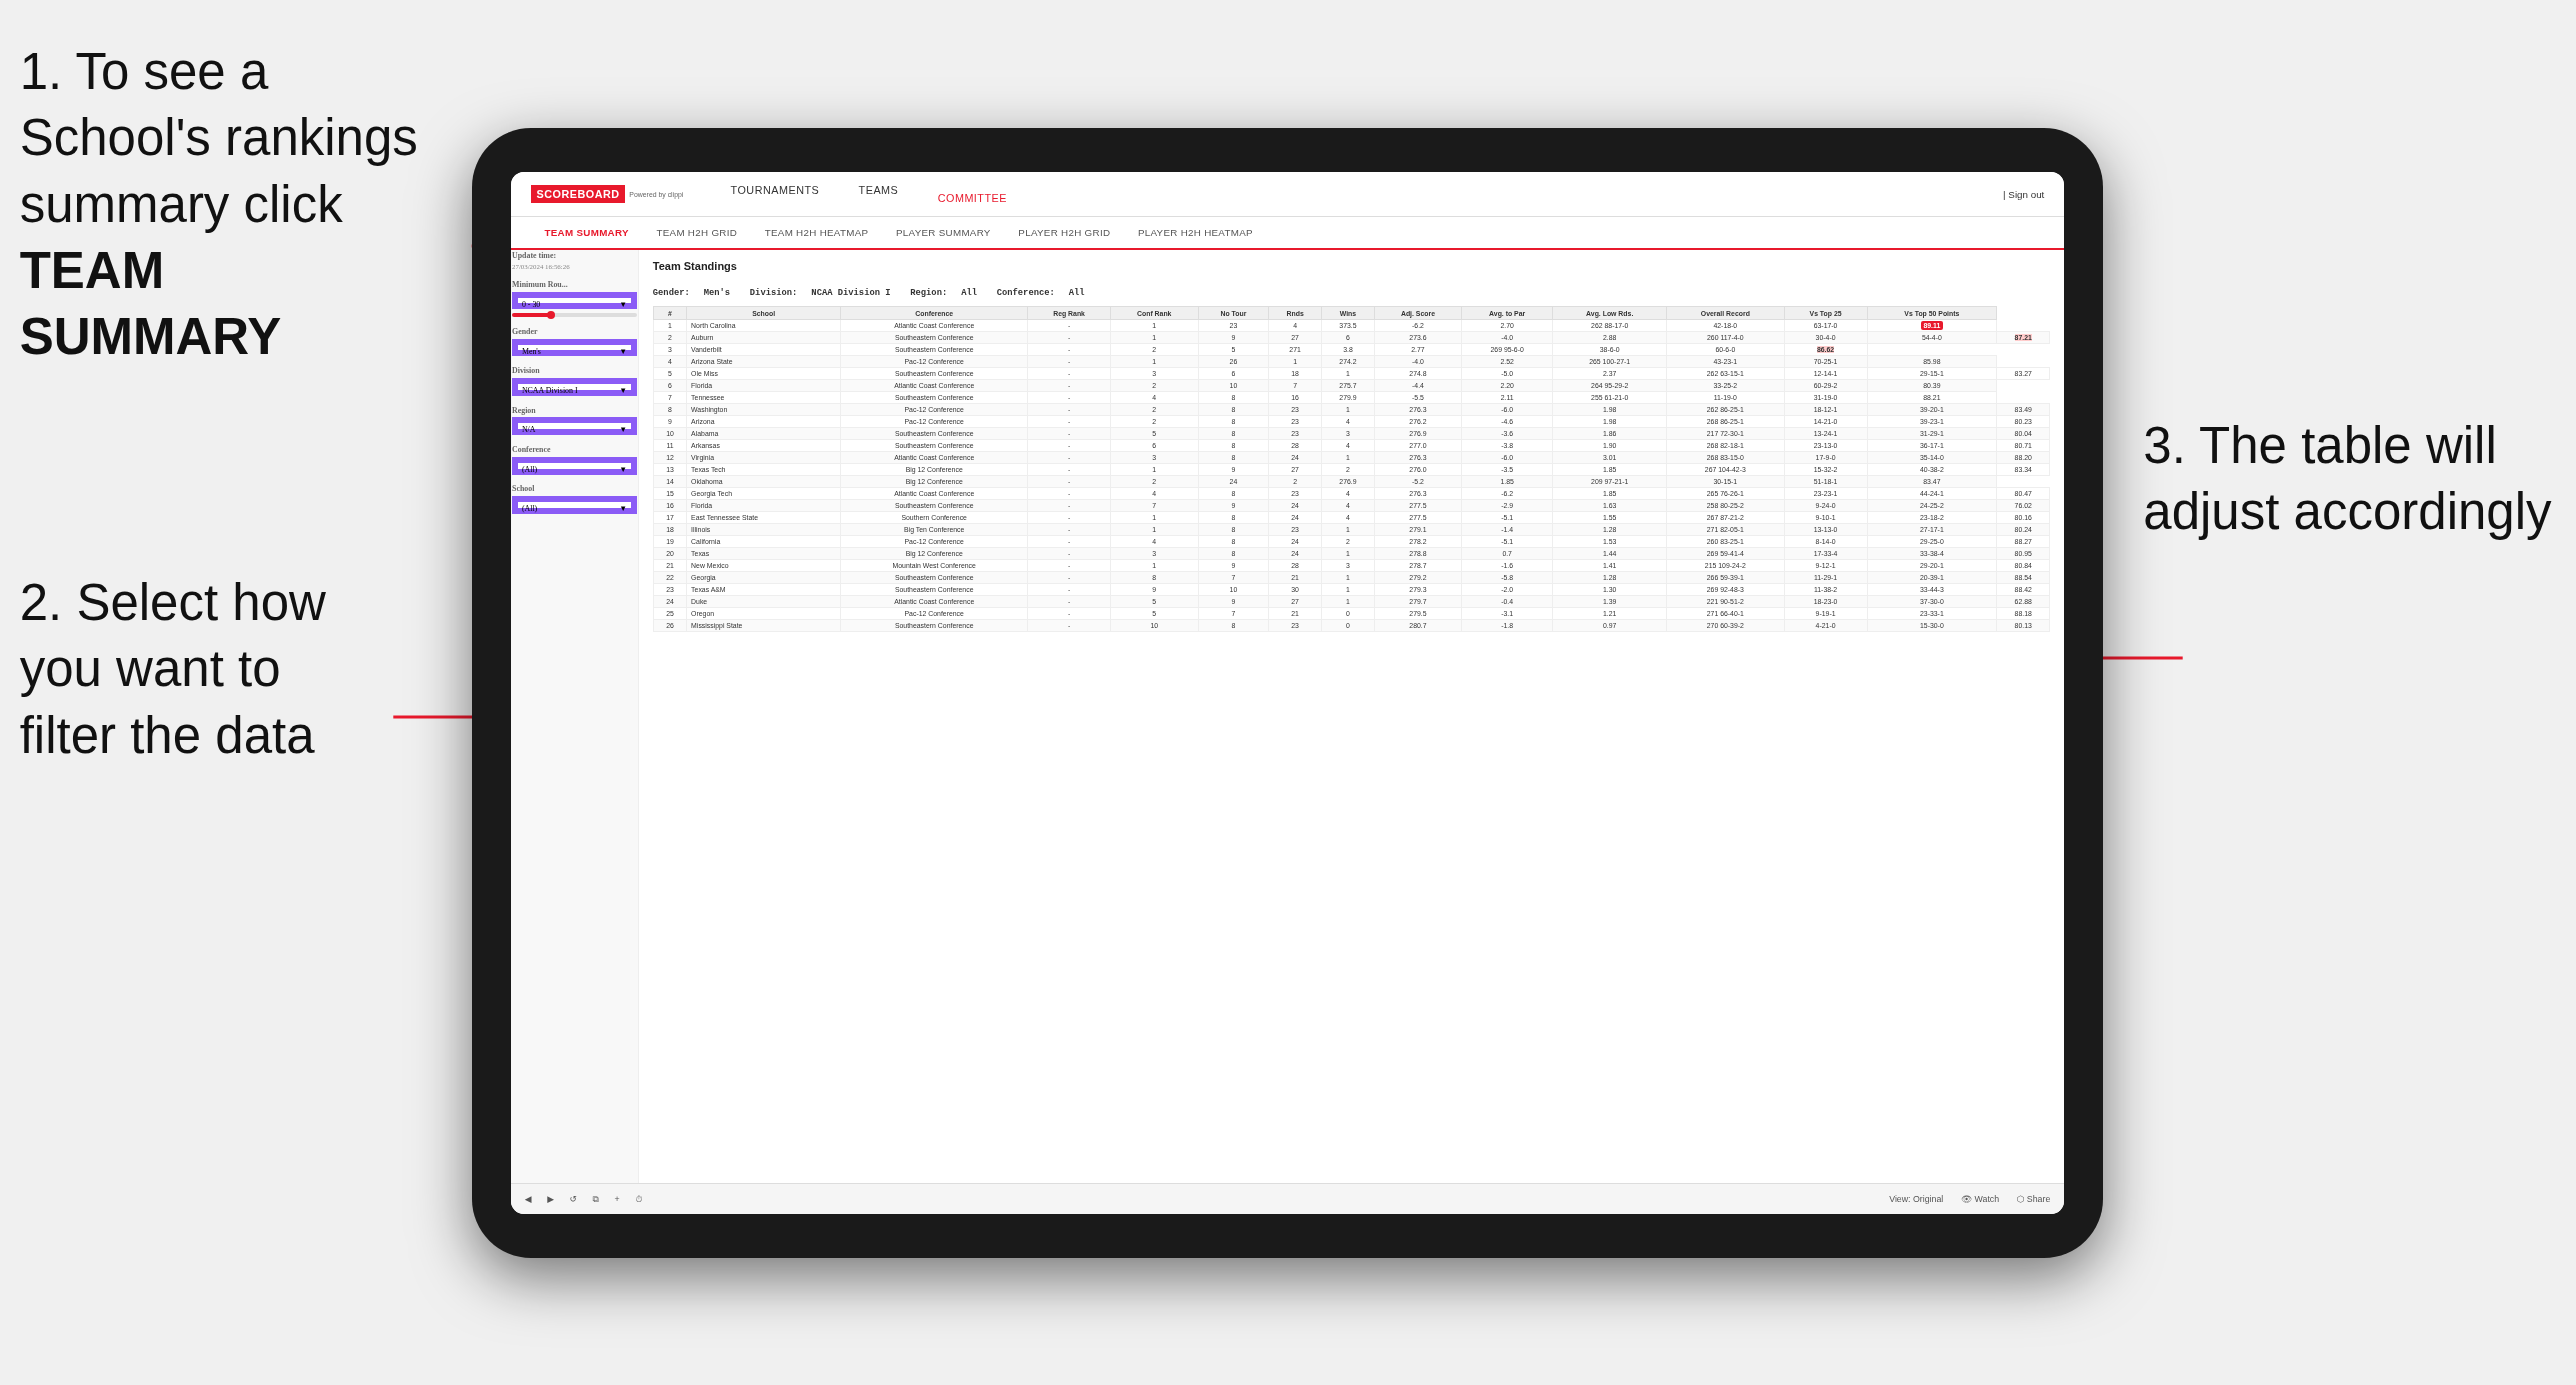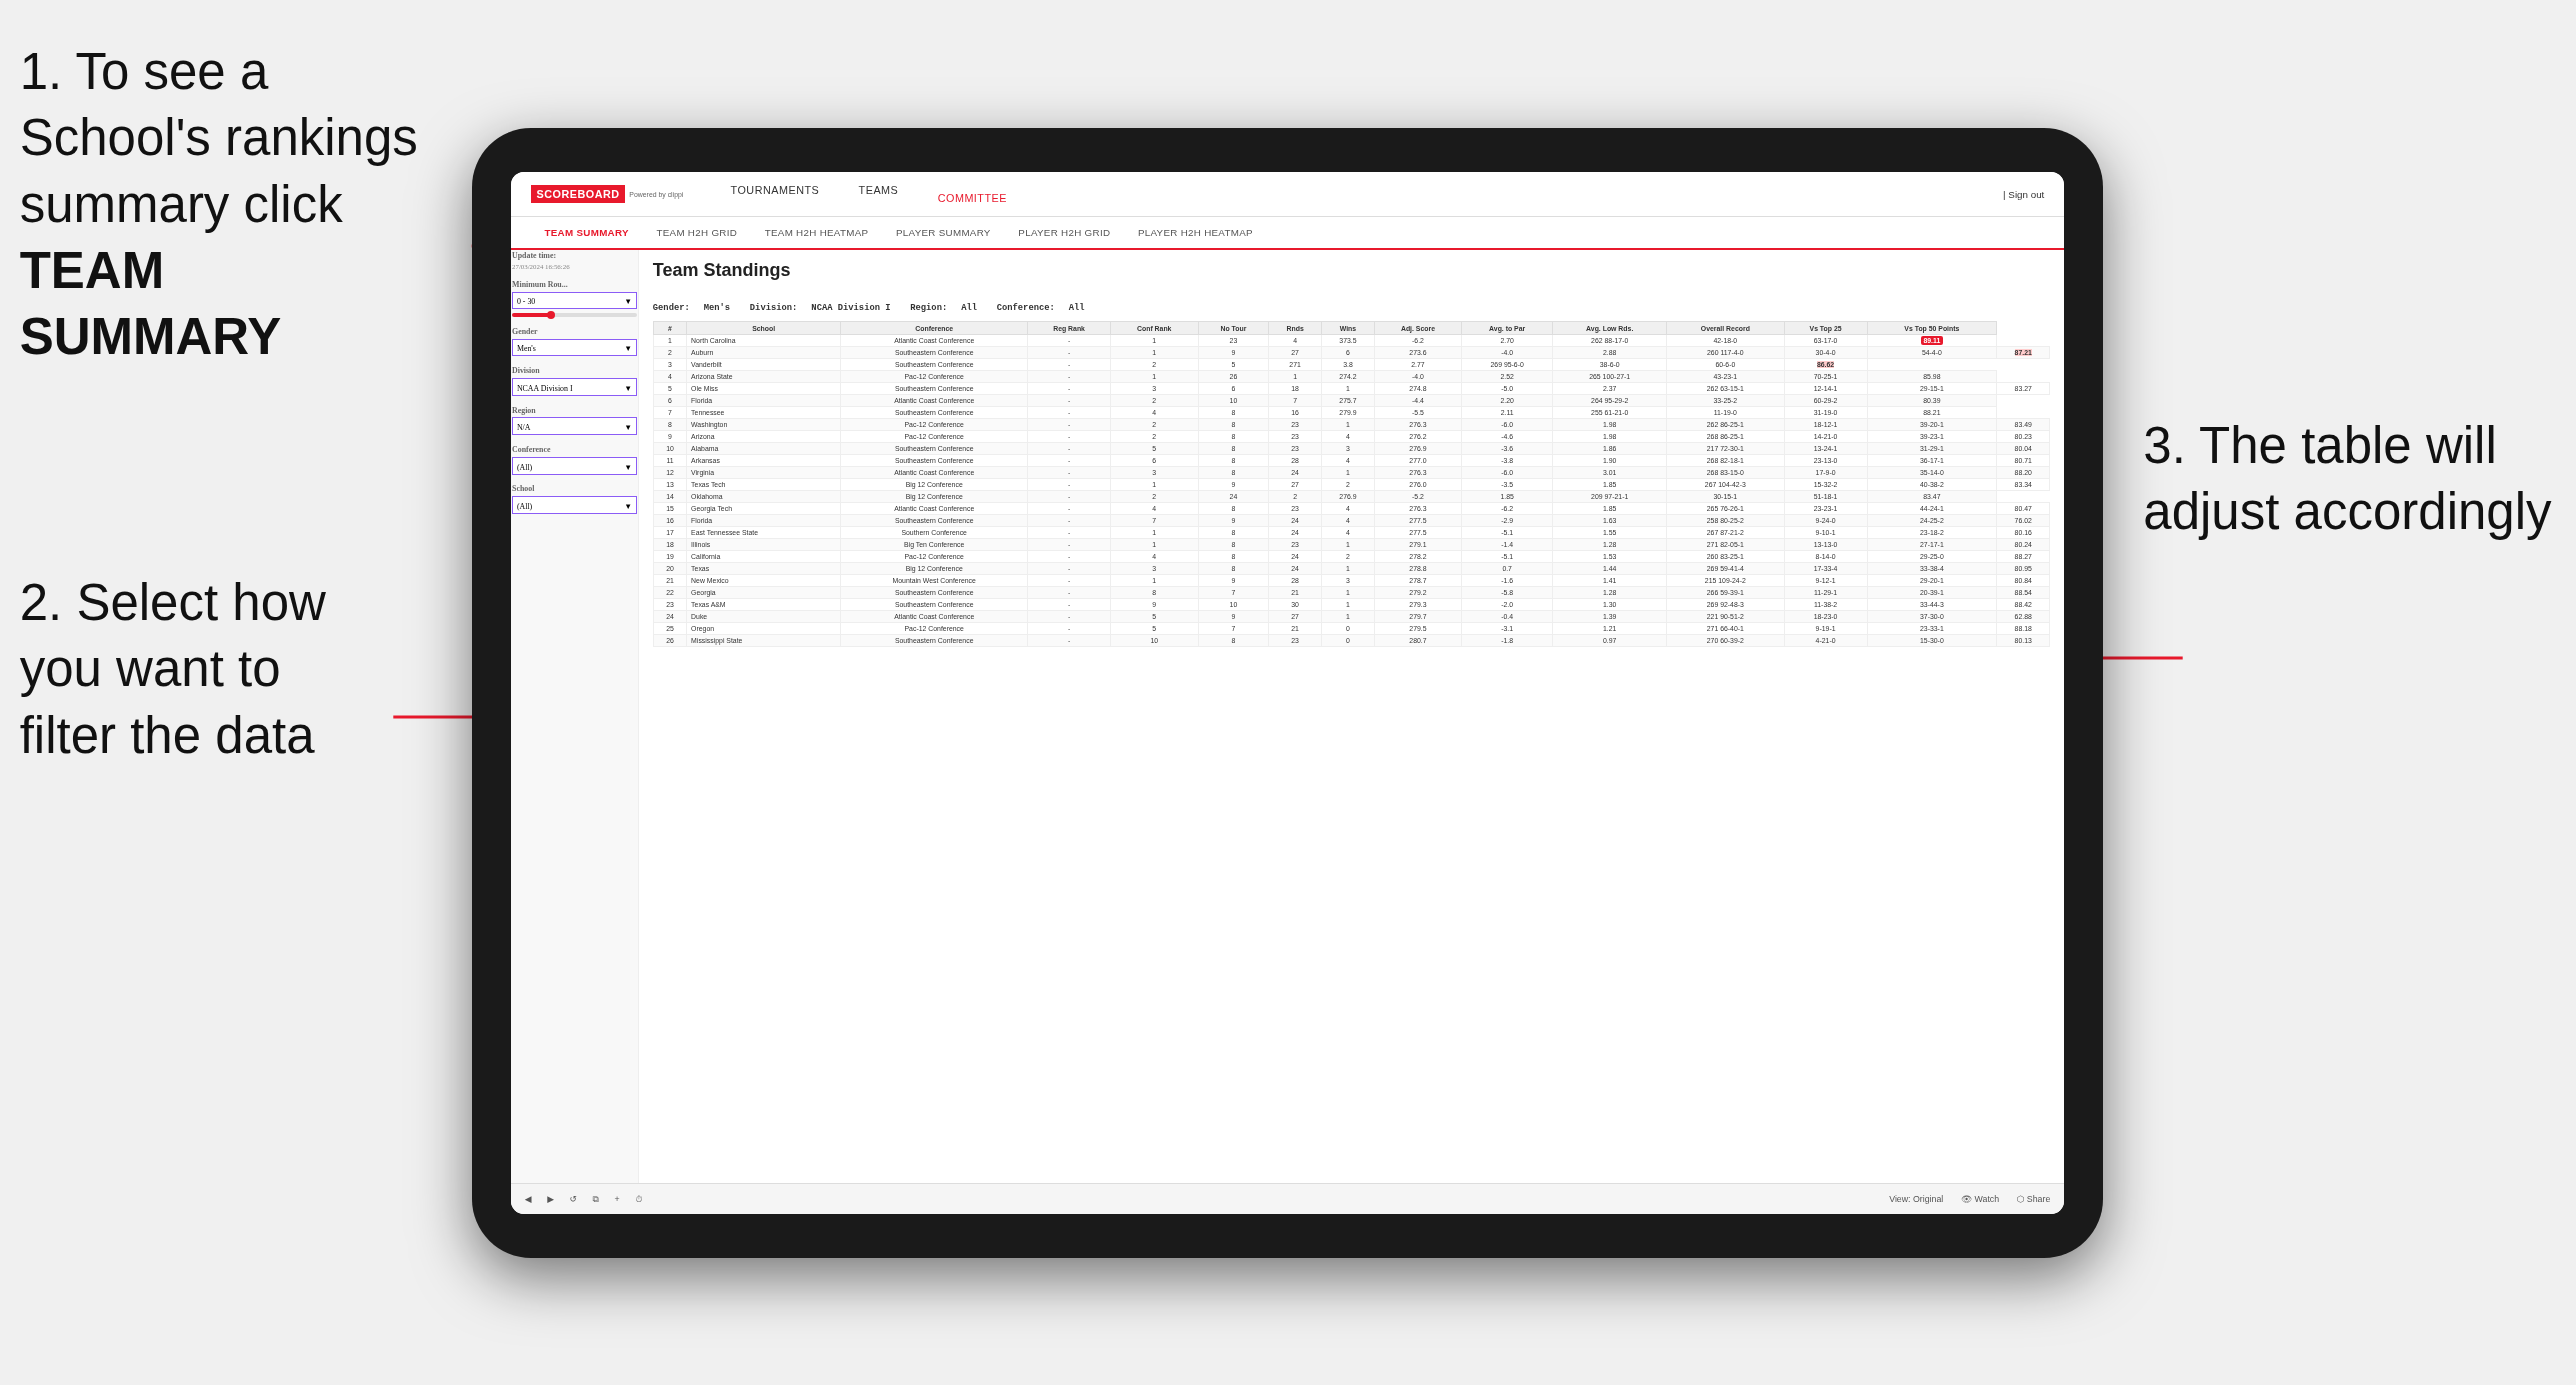--- a/index.html
+++ b/index.html
@@ -194,27 +194,27 @@
     }
 
     .sidebar-update {
       font-size: 6.9px;
       color: #888;
       margin-bottom: 7.9px;
     }
 
     .sidebar-input {
       width: 100%;
-      border: 1px solid #8b5cf6;
+      border: 6px solid #8b5cf6;
       background: #fff;
       padding: 2px 3.9px;
       font-size: 7.9px;
       height: 17.7px;
       display: flex;
-      align-items: flex-end;
+      align-items: flex-start;
       justify-content: space-between;
     }
 
     .slider-bar {
       width: 100%;
       height: 3.9px;
       background: #ddd;
       margin-top: 3.9px;
       border-radius: 2px;
       position: relative;
@@ -240,24 +240,24 @@
     
     .table-area {
       flex: 1;
       padding: 9.8px 13.8px;
       overflow: hidden;
       display: flex;
       flex-direction: column;
     }
 
     .table-title {
-      font-size: 18px;
+      font-size: 11px;
       font-weight: 700;
       color: #222;
-      margin-bottom: 22px;
+      margin-bottom: 16px;
     }
 
     .table-filters {
       display: flex;
       gap: 19.7px;
       font-size: 8.8px;
       color: #333;
       margin-bottom: 7.9px;
     }
 

